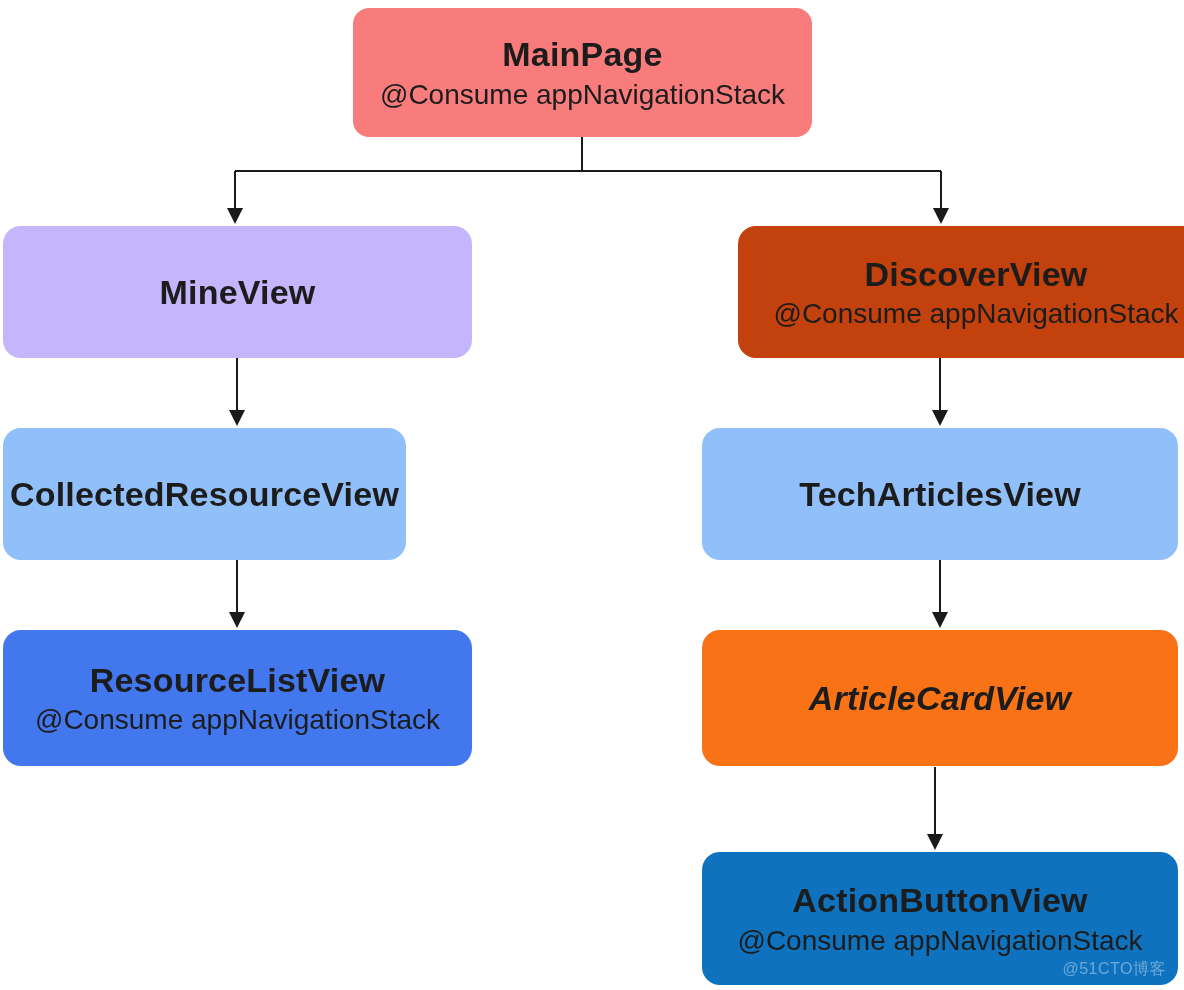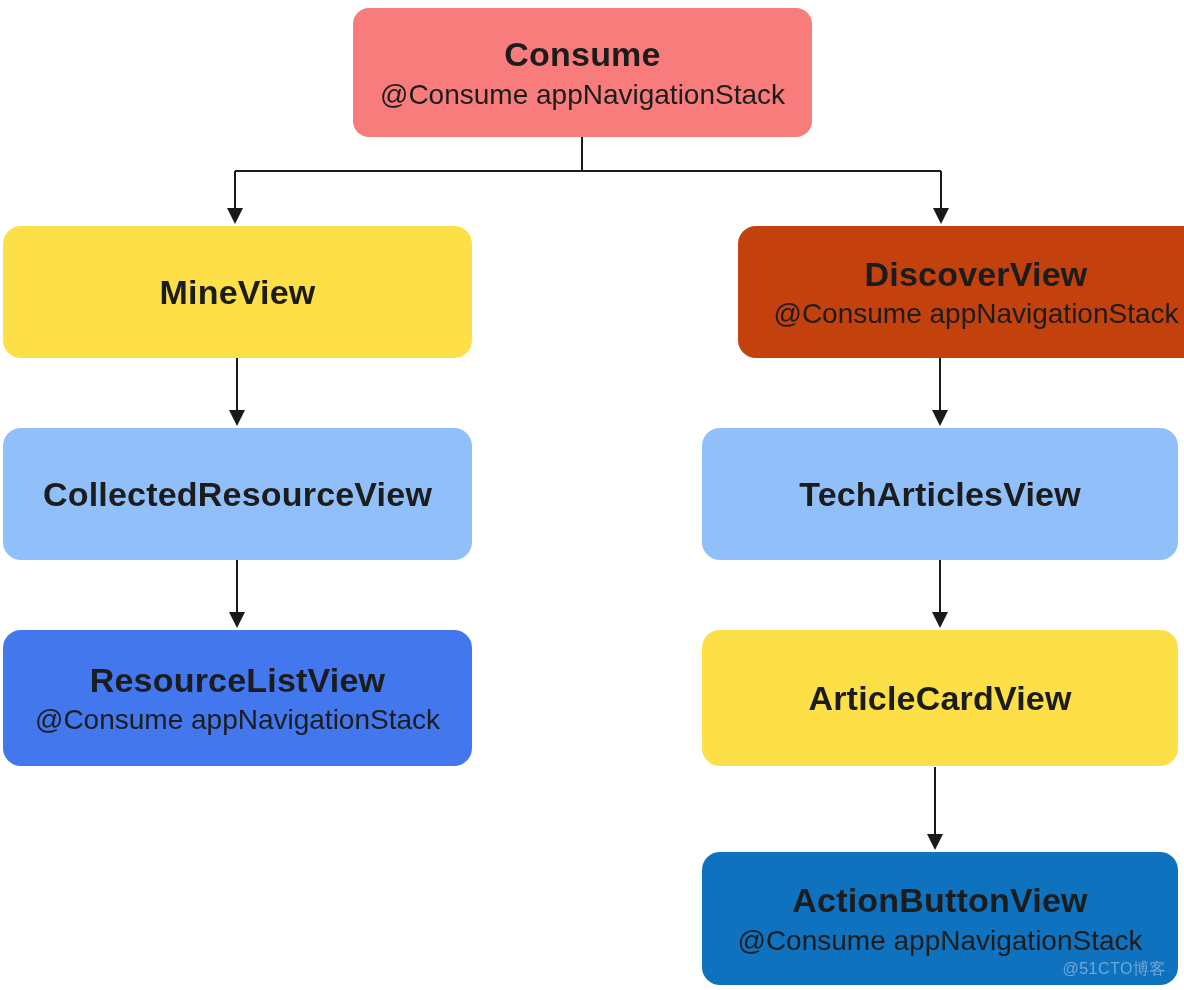--- a/index.html
+++ b/index.html
@@ -39,21 +39,21 @@
   }
   .node .subtitle {
     font-size: 28px;
     font-weight: 400;
     line-height: 1.2;
     margin-top: 2px;
   }
   .n-main      { left: 353px; top:   8px; width: 459px; height: 129px; border-radius: 16px; }
   .n-mine      { left:   3px; top: 226px; width: 469px; height: 132px; }
   .n-discover  { left: 702px; top: 226px; width: 476px; height: 132px; }
-  .n-collected { left:   3px; top: 428px; width: 469px; height: 132px; }
+  .n-collected { left:   3px; top: 428px; width: 403px; height: 132px; }
   .n-tech      { left: 702px; top: 428px; width: 476px; height: 132px; }
   .n-resource  { left:   3px; top: 630px; width: 469px; height: 136px; }
   .n-article   { left: 702px; top: 630px; width: 476px; height: 136px; }
   .n-action    { left: 702px; top: 852px; width: 476px; height: 133px; }
   .watermark {
     position: absolute;
     right: 12px;
     bottom: 5px;
     font-size: 16px;
     font-weight: 400;
@@ -97,25 +97,25 @@
       <path class="edge-line" d="M940 560 L940 613"></path>
       <polygon class="edge-head" points="932,612 948,612 940,628"></polygon>
     </g>
     <g>
       <path class="edge-line" d="M935 767 L935 835"></path>
       <polygon class="edge-head" points="927,834 943,834 935,850"></polygon>
     </g>
   </svg>
 
   <div class="node n-main" style="background-color: rgb(248, 124, 124);">
-    <div class="title">Consume</div>
+    <div class="title">MainPage</div>
     <div class="subtitle">@Consume appNavigationStack</div>
   </div>
 
-  <div class="node n-mine" style="background-color: #fde047;">
+  <div class="node n-mine" style="background-color: #c4b5fd;">
     <div class="title">MineView</div>
   </div>
 
   <div class="node n-discover" style="background-color: #c2410c; margin-left: 36px;">
     <div class="title">DiscoverView</div>
     <div class="subtitle">@Consume appNavigationStack</div>
   </div>
 
   <div class="node n-collected" style="background-color: rgb(144, 191, 249);">
     <div class="title">CollectedResourceView</div>
@@ -123,21 +123,21 @@
 
   <div class="node n-tech" style="background-color: rgb(144, 191, 249);">
     <div class="title">TechArticlesView</div>
   </div>
 
   <div class="node n-resource" style="background-color: rgb(66, 119, 238);">
     <div class="title">ResourceListView</div>
     <div class="subtitle">@Consume appNavigationStack</div>
   </div>
 
-  <div class="node n-article" style="background-color: #fde047;">
+  <div class="node n-article" style="background-color: #f97316; font-style: italic;">
     <div class="title">ArticleCardView</div>
   </div>
 
   <div class="node n-action" style="background-color: rgb(14, 114, 190); text-align: center;">
     <div class="title">ActionButtonView</div>
     <div class="subtitle">@Consume appNavigationStack</div>
     <div class="watermark">@51CTO博客</div>
   </div>
 
 </div>

